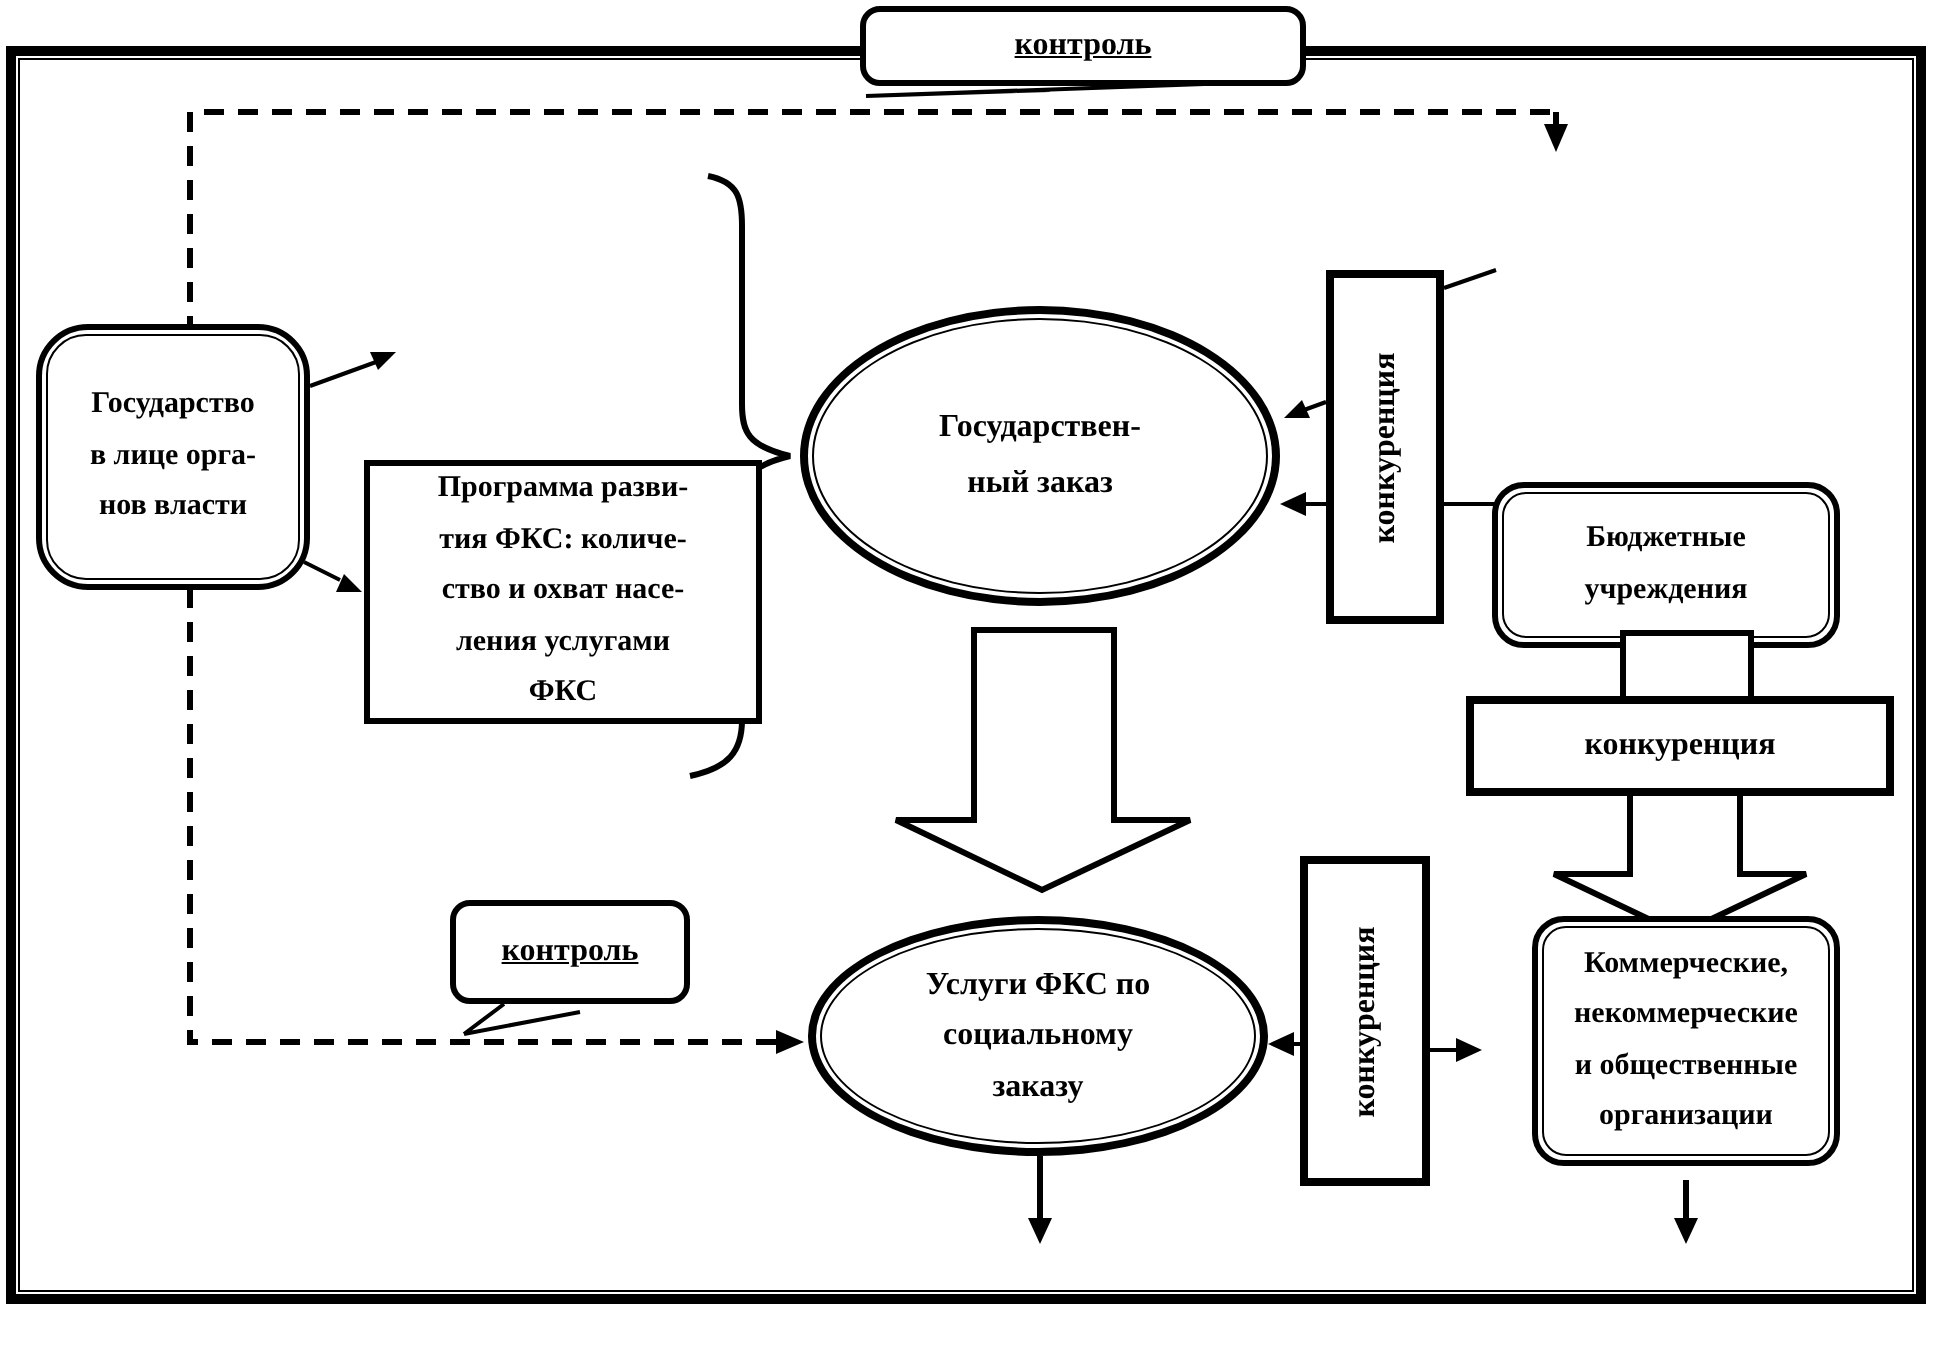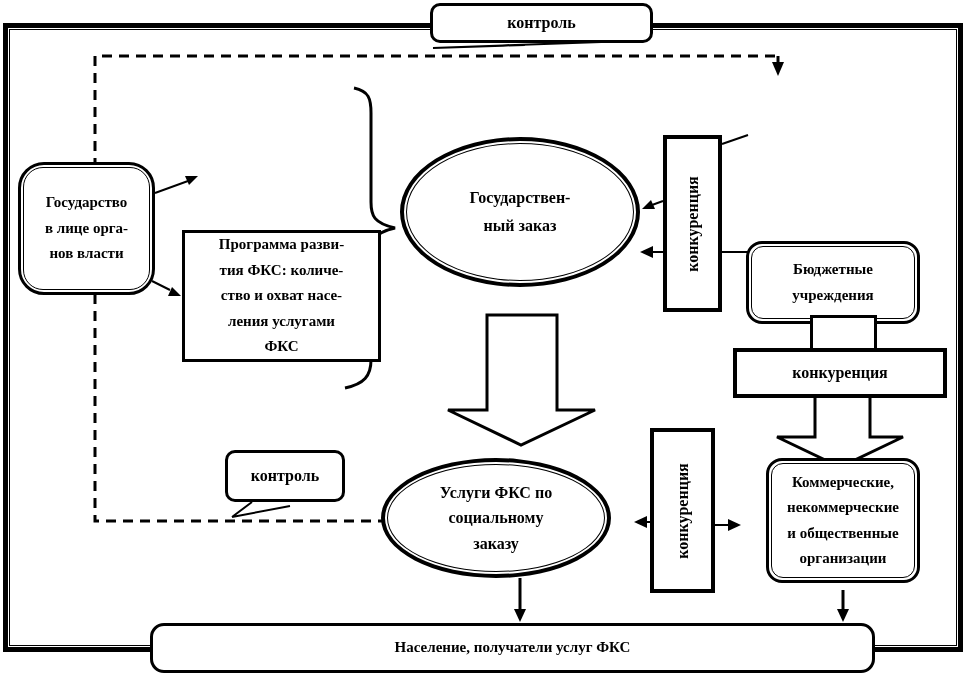--- a/index.html
+++ b/index.html
@@ -33,21 +33,21 @@
              white-space:pre-line; }
   .ellipse::after { content:""; position:absolute; inset:2px; border:1px solid #000;
                     border-radius:50%; pointer-events:none; }
 
   .vert { line-height:1; }
   .vert span { transform:rotate(-90deg); white-space:nowrap; display:block;
                font-weight:bold; font-size:16px; }
 
   .thick { border-width:4px; }
   .population { font-size:15px; }
-  .callout { font-size:16px; }
+  .callout { font-size:16px;text-decoration:underline; }
 </style>
 </head>
 <body>
 
 <div class="canvas">
 
   <div class="frame">
     <div class="frame-inner"></div>
   </div>
 
@@ -114,45 +114,44 @@
 в лице орга-
 нов власти</div>
 
 
   <div class="box" style="left:182px; top:230px; width:199px; height:132px;">Программа разви-
 тия ФКС: количе-
 ство и охват насе-
 ления услугами
 ФКС</div>
 
-  <div class="ellipse" style="left:400px; top:137px; width:240px; height:150px;">Государствен-
+  <div class="ellipse" style="left:400px; top:153px; width:240px; height:150px;">Государствен-
 ный заказ</div>
 
   <div class="box thick vert" style="left:663px; top:135px; width:59px; height:177px;">
     <span>конкуренция</span>
   </div>
 
   <div class="box r16 dbl" style="left:746px; top:77px; width:174px; height:83px;">Бюджетные
 учреждения</div>
 
   <div class="box r16 dbl" style="left:766px; top:180px; width:154px; height:125px;">Коммерческие,
 некоммерческие
 и общественные
 организации</div>
 
   <div class="box" style="left:810px; top:315px; width:67px; height:36px;"></div>
 
   <div class="box thick" style="left:733px; top:348px; width:214px; height:50px; font-size:16px;">конкуренция</div>
 
   <div class="box r10 callout" style="left:225px; top:450px; width:120px; height:52px;">контроль</div>
 
-  <div class="ellipse" style="left:381px; top:458px; width:230px; height:120px; line-height:1.6;">Услуги ФКС по
+  <div class="ellipse" style="left:404px; top:458px; width:230px; height:120px; line-height:1.6;">Услуги ФКС по
 социальному
 заказу</div>
 
   <div class="box thick vert" style="left:650px; top:428px; width:65px; height:165px;">
     <span>конкуренция</span>
   </div>
 
 
-  <div class="box r14 population" style="left:150px; top:623px; width:725px; height:50px;">Население, получатели услуг ФКС</div>
 
 </div>
 
 </body></html>

